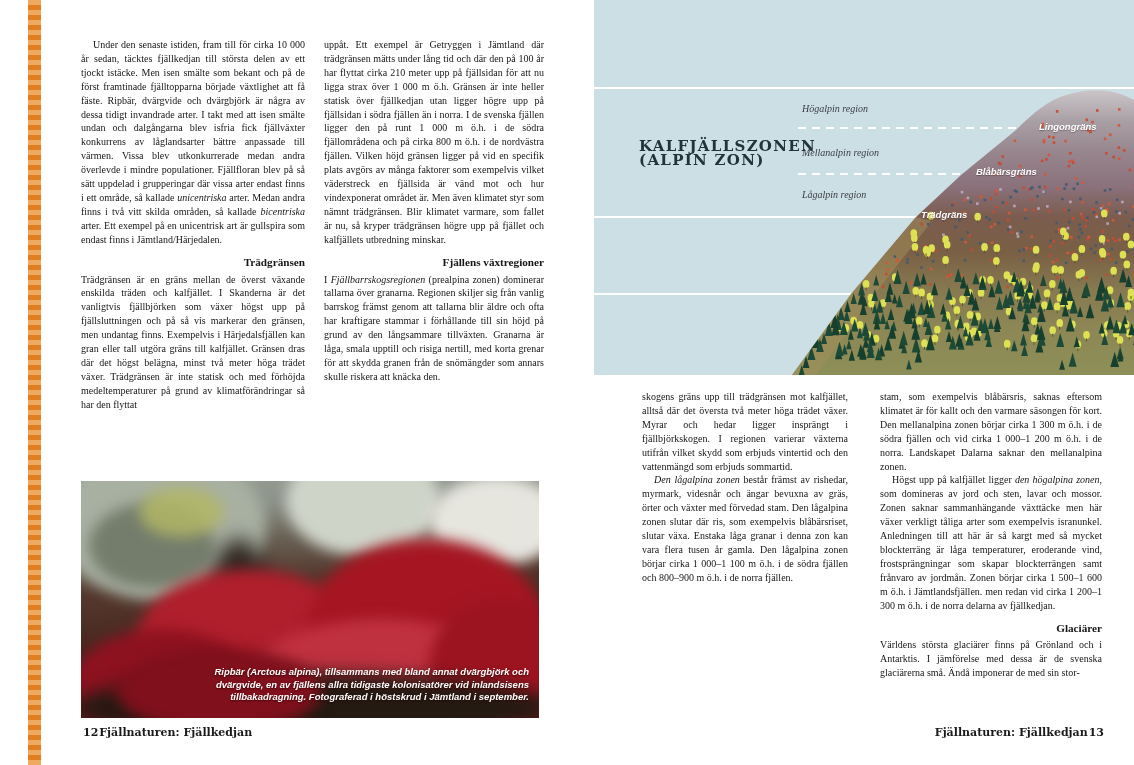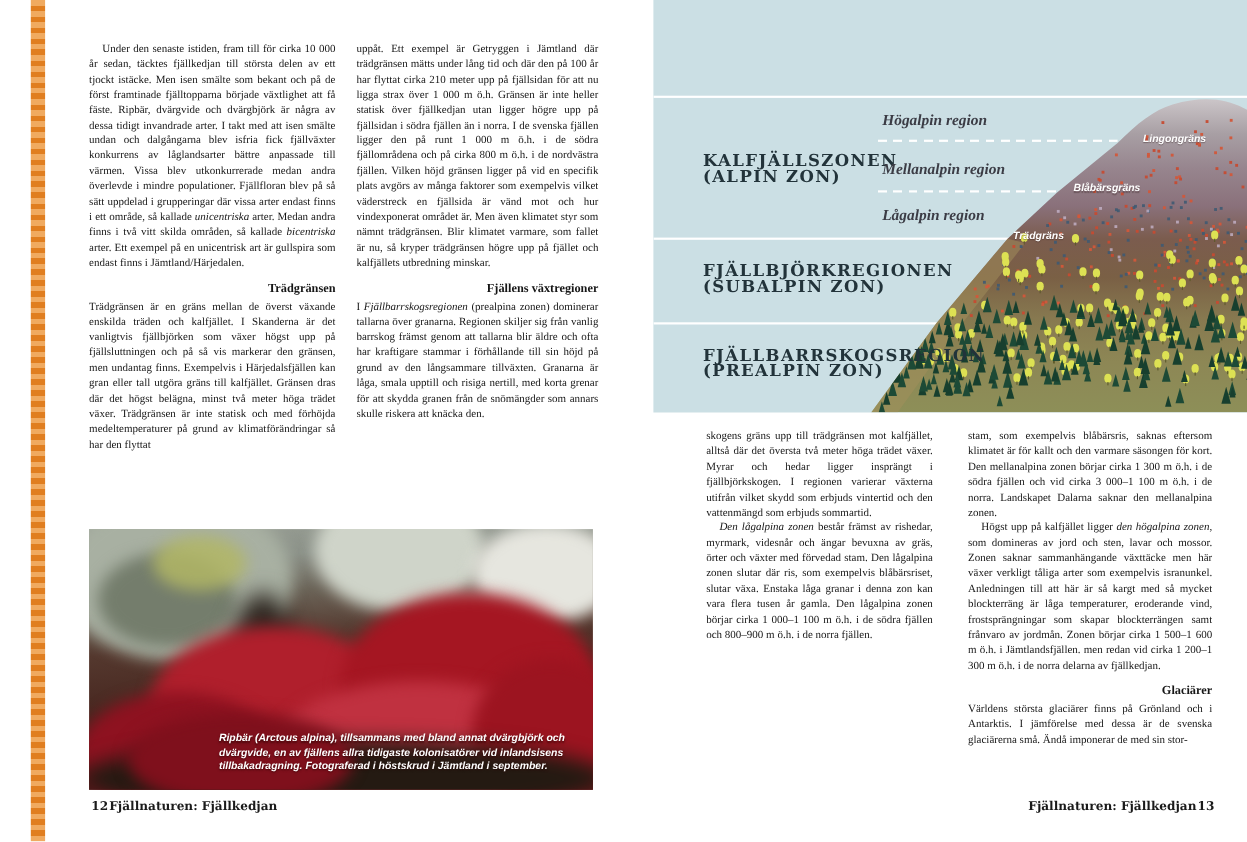--- a/index.html
+++ b/index.html
@@ -19,21 +19,21 @@
   #col1{left:55px;top:38px;width:224px;height:436px;overflow:hidden;}
   #col1 .colhead:first-child{margin-top:0;}
   #col2{left:298px;top:38px;width:220px;height:436px;overflow:hidden;}
   #col3{left:616px;top:390px;width:206px;height:330px;overflow:hidden;}
   #col4{left:854px;top:390px;width:222px;height:330px;overflow:hidden;}
 
   
   #photo{position:absolute;left:55px;top:481px;width:458px;height:237px;overflow:hidden;
     background:linear-gradient(175deg,#9aa096 0%,#8b9188 14%,#6b6458 26%,#54382e 42%,#47261f 62%,#3a201a 100%);}
   .pb{position:absolute;border-radius:50%;filter:blur(7px);}
-  #photo-caption{position:absolute;right:10px;bottom:14px;width:330px;text-align:left;
+  #photo-caption{position:absolute;right:10px;bottom:14px;width:330px;text-align:right;
     font-family:"Liberation Sans",sans-serif;font-weight:bold;font-style:italic;
     font-size:9.5px;line-height:12.6px;color:#ffffff;filter:none;
     text-shadow:0 1px 2px rgba(40,0,0,.75);}
 
   
   .footer{position:absolute;top:726px;font-size:11px;font-weight:bold;
     font-family:"DejaVu Serif",serif;color:#1a1a1a;display:flex;gap:1px;}
   #footer-left{left:57px;}
   #footer-right{right:56px;}
 
@@ -41,22 +41,22 @@
   #diagram{position:absolute;left:568px;top:0;width:553px;height:375px;background:#cbdfe4;overflow:hidden;}
   .sep{position:absolute;left:0;width:553px;height:2px;background:#ffffff;}
   .dash{position:absolute;height:2px;
     background:repeating-linear-gradient(90deg,#ffffff 0 8px,transparent 8px 14px);}
   #diagram-caption{position:absolute;left:45px;top:31px;width:268px;
     font-family:"Liberation Sans",sans-serif;font-style:italic;font-size:9px;
     line-height:13px;color:#29404a;text-align:left;}
   #diagram-caption b{font-weight:bold;}
   .zone-label{position:absolute;left:45px;font-family:"DejaVu Serif",serif;font-weight:bold;
     font-size:15px;letter-spacing:1.3px;line-height:13.5px;color:#22333a;}
-  .subregion{position:absolute;left:208px;font-style:italic;font-size:14px;color:#3b3c45;
-    font-family:"Liberation Serif",serif;font-weight:bold;}
+  .subregion{position:absolute;left:208px;font-style:italic;font-size:10px;color:#3b3c45;
+    font-family:"Liberation Serif",serif;}
   .boundary{position:absolute;font-family:"Liberation Sans",sans-serif;font-weight:bold;
     font-style:italic;font-size:9.5px;color:#ffffff;text-shadow:0 1px 1px rgba(60,40,40,.45);}
   #mountain-svg{position:absolute;left:0;top:0;}
 </style>
 </head>
 <body>
 
 <div class="spread">
 
   <div id="stripe-left" class="edge-stripe"></div>
@@ -791,42 +791,34 @@
           <path d="M212.02697975933265,356.0438490111381 L215.41455587284352,368 L208.63940364582177,368 Z" fill="#173f2e"></path>
           <path d="M207.7333994445989,364.66647317260504 L210.94456537902747,376 L204.5222335101703,376 Z" fill="#1d4a36"></path>
         </g>
     </svg>
 
 
     <div class="zone-label" style="top:140px;">
       <div>KALFJÄLLSZONEN</div>
       <div>(ALPIN ZON)</div>
     </div>
-    <div class="zone-label" style="top:240px;">
-      <div>FJÄLLBJÖRKREGIONEN</div>
-      <div>(SUBALPIN ZON)</div>
-    </div>
-    <div class="zone-label" style="top:317px;">
-      <div>FJÄLLBARRSKOGSREGION</div>
-      <div>(PREALPIN ZON)</div>
-    </div>
 
     <div class="subregion" style="top:103px;">Högalpin region</div>
     <div class="subregion" style="top:147px;">Mellanalpin region</div>
     <div class="subregion" style="top:189px;">Lågalpin region</div>
 
     <div class="boundary" style="left:445px;top:121px;">Lingongräns</div>
     <div class="boundary" style="left:382px;top:166px;">Blåbärsgräns</div>
     <div class="boundary" style="left:327px;top:209px;">Trädgräns</div>
   </div>
 
   <div id="col3" class="col">
       <p class="para"><span>skogens gräns upp till trädgränsen mot kalfjället, alltså där det översta två meter höga trädet växer. Myrar och hedar ligger insprängt i fjällbjörkskogen. I regionen varierar växterna utifrån vilket skydd som erbjuds vintertid och den vattenmängd som erbjuds sommartid.</span></p>
       <p class="para ind"><em>Den lågalpina zonen</em><span> består främst av rishedar, myrmark, videsnår och ängar bevuxna av gräs, örter och växter med förvedad stam. Den lågalpina zonen slutar där ris, som exempelvis blåbärsriset, slutar växa. Enstaka låga granar i denna zon kan vara flera tusen år gamla. Den lågalpina zonen börjar cirka 1 000–1 100 m ö.h. i de södra fjällen och 800–900 m ö.h. i de norra fjällen.</span></p>
     </div>
   <div id="col4" class="col">
-      <p class="para"><span>stam, som exempelvis blåbärsris, saknas eftersom klimatet är för kallt och den varmare säsongen för kort. Den mellanalpina zonen börjar cirka 1 300 m ö.h. i de södra fjällen och vid cirka 3 000–1 100 m ö.h. i de norra. Landskapet Dalarna saknar den mellanalpina zonen.</span></p>
+      <p class="para"><span>stam, som exempelvis blåbärsris, saknas eftersom klimatet är för kallt och den varmare säsongen för kort. Den mellanalpina zonen börjar cirka 1 300 m ö.h. i de södra fjällen och vid cirka 1 000–1 200 m ö.h. i de norra. Landskapet Dalarna saknar den mellanalpina zonen.</span></p>
       <p class="para ind"><span>Högst upp på kalfjället ligger </span><em>den högalpina zonen</em><span>, som domineras av jord och sten, lavar och mossor. Zonen saknar sammanhängande växttäcke men här växer verkligt tåliga arter som exempelvis isranunkel. Anledningen till att här är så kargt med så mycket blockterräng är låga temperaturer, eroderande vind, frostsprängningar som skapar blockterrängen samt frånvaro av jordmån. Zonen börjar cirka 1 500–1 600 m ö.h. i Jämtlandsfjällen. men redan vid cirka 1 200–1 300 m ö.h. i de norra delarna av fjällkedjan.</span></p>
       <div class="colhead">Glaciärer</div>
       <p class="para"><span>Världens största glaciärer finns på Grönland och i Antarktis. I jämförelse med dessa är de svenska glaciärerna små. Ändå imponerar de med sin stor-</span></p>
     </div>
 
 </div>
 
 </body></html>

